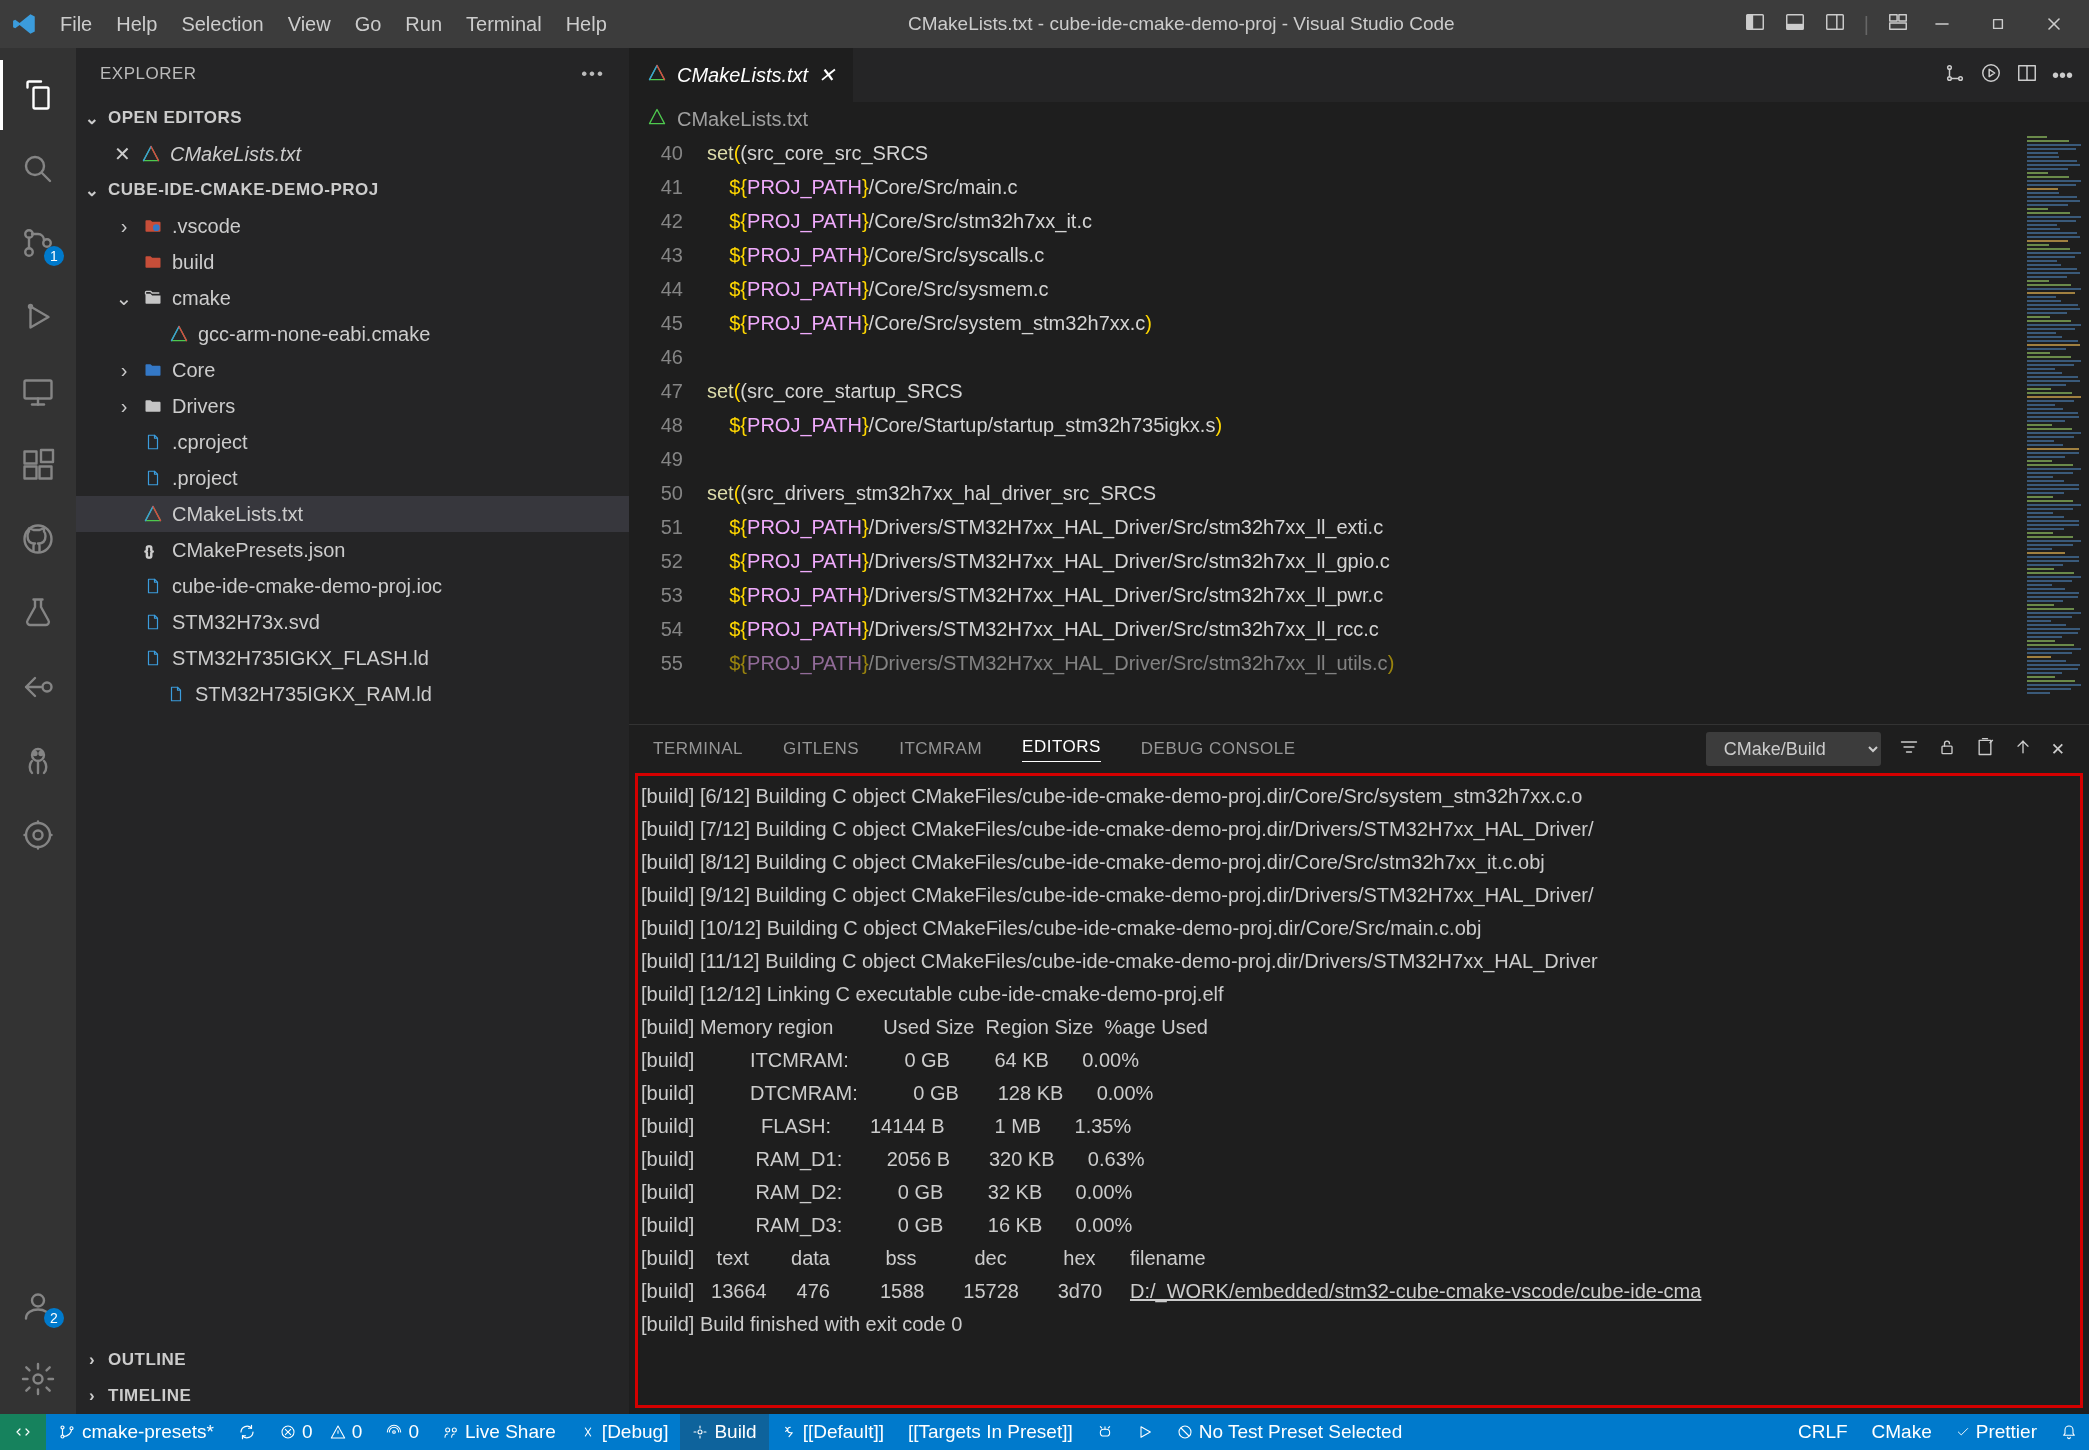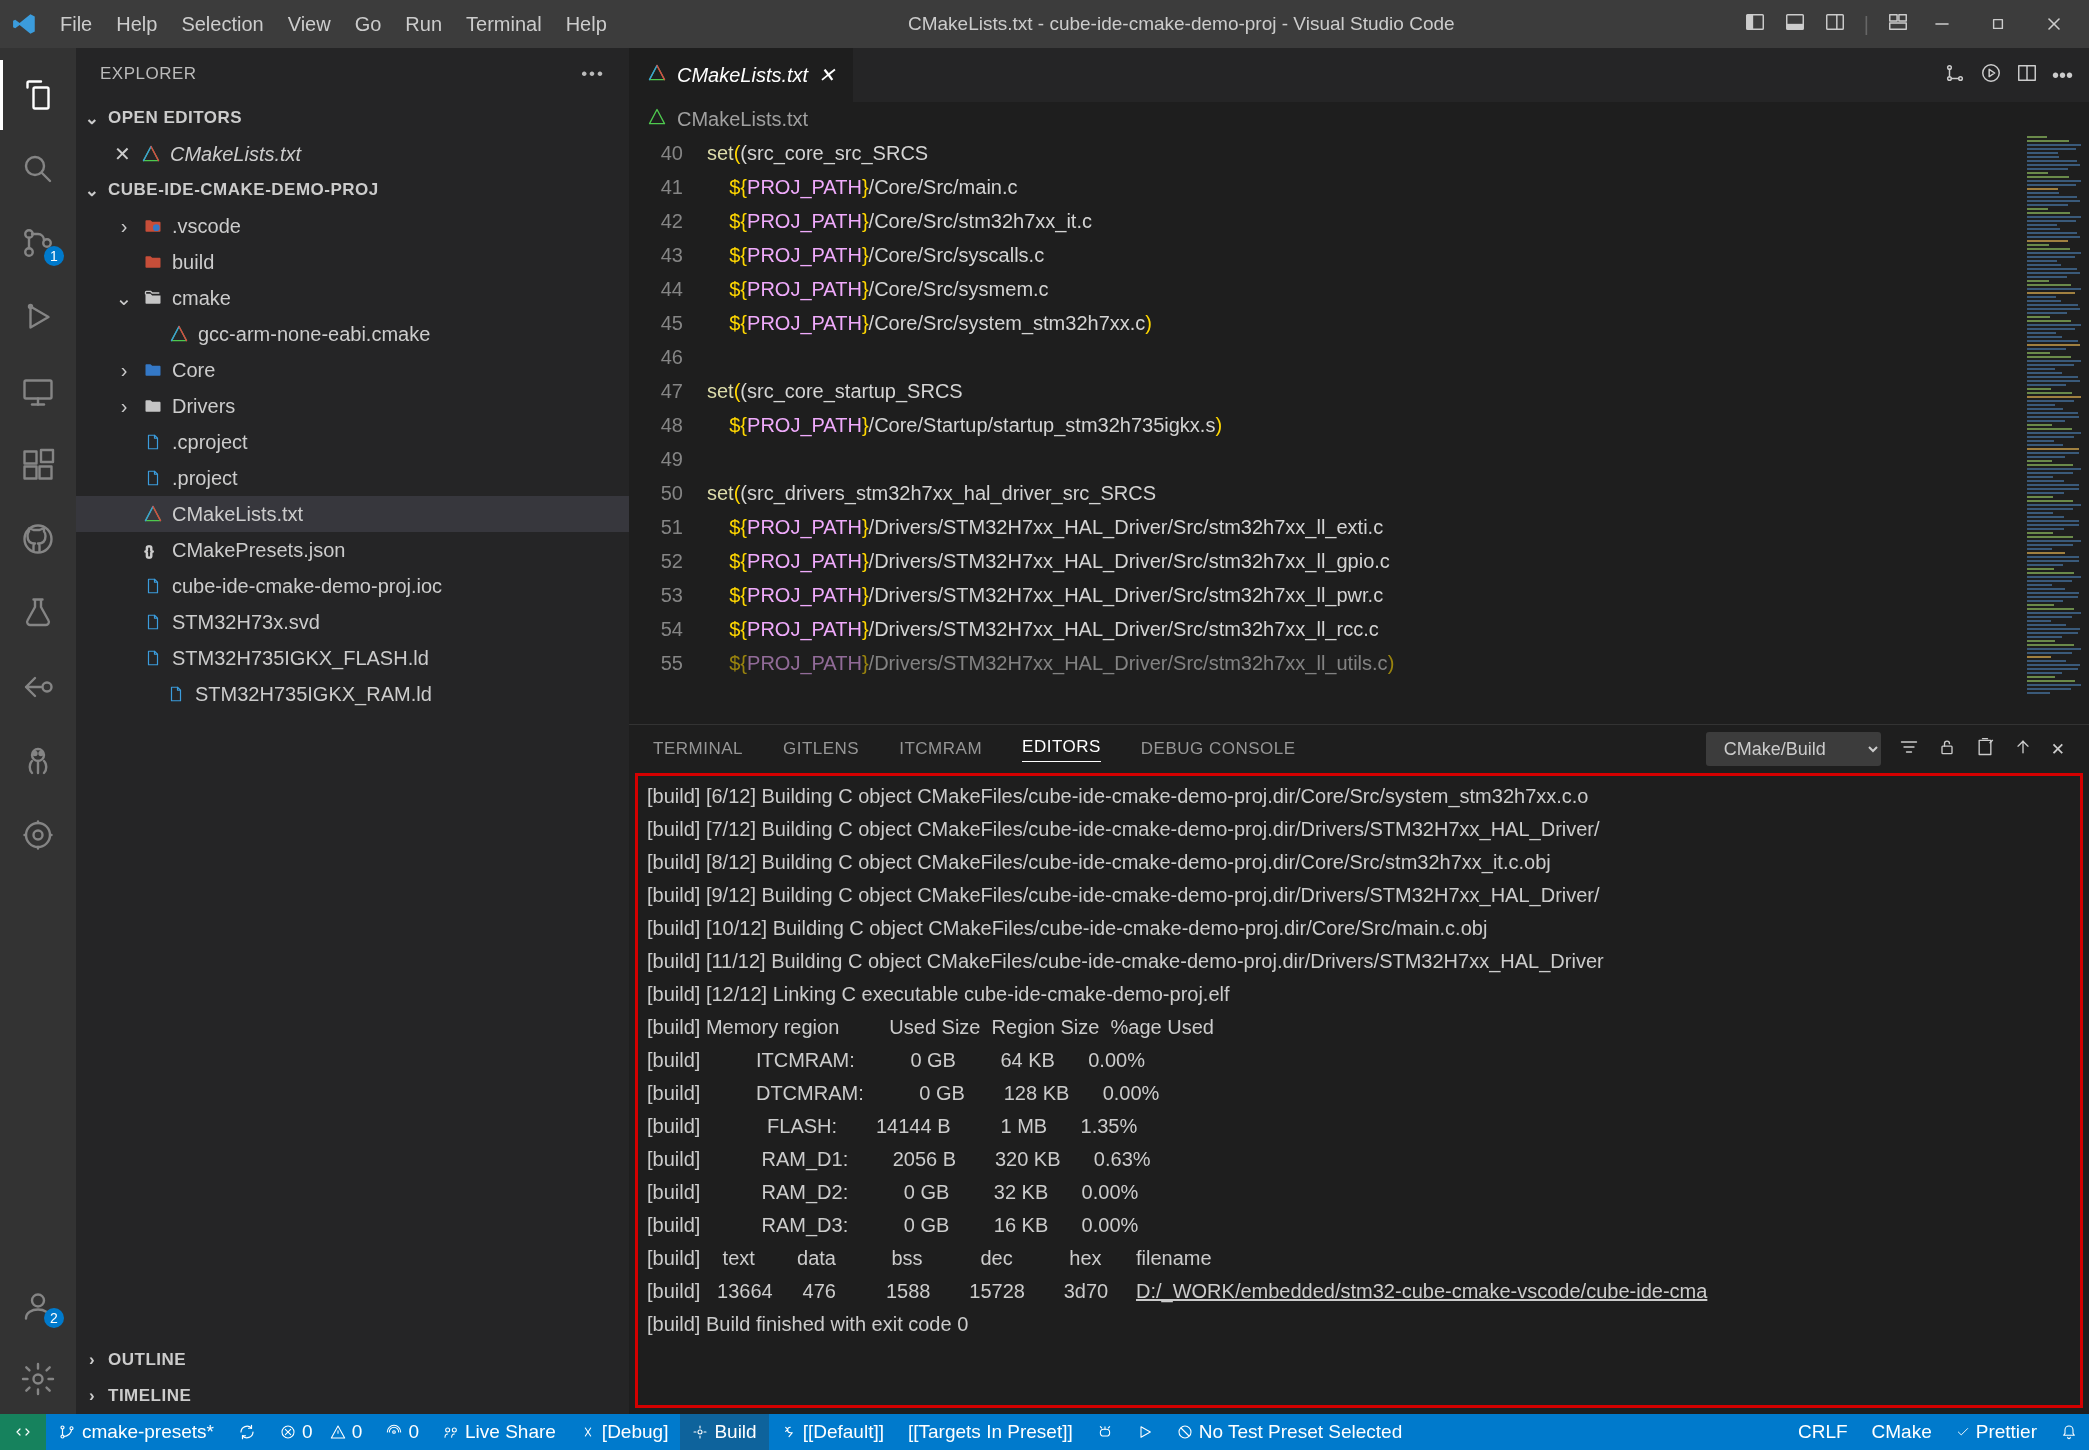--- a/index.html
+++ b/index.html
@@ -40,21 +40,21 @@
 .tok-brace { color:#ffd700; }
 .minimap { width:70px; background:#1e1e1e; position:relative; }
 .minimap-inner { position:absolute; top:0; right:6px; width:56px; }
 .mm-line { height:2px; margin-bottom:2px; background:#4a5a3a; }
 .panel { height:690px; background:#1e1e1e; border-top:1px solid #333; display:flex; flex-direction:column; }
 .panel-tabs { height:48px; display:flex; align-items:center; gap:40px; padding:0 24px; font-size:17px; }
 .panel-tab { color:#969696; cursor:pointer; letter-spacing:0.5px; }
 .panel-tab.active { color:#fff; border-bottom:1px solid #fff; padding-bottom:4px; }
 .panel-right { margin-left:auto; display:flex; align-items:center; gap:18px; }
 .panel-select { background:#3c3c3c; color:#ccc; border:none; padding:6px 38px 6px 14px; font-size:18px; border-radius:3px; }
-.output { flex:1; font-family:Consolas,monospace; font-size:20px; line-height:33px; color:#ccc; padding:4px 9px; white-space:pre; overflow:hidden; border:3px solid #d40000; margin:0 6px 6px 6px; }
+.output { flex:1; font-family:Consolas,monospace; font-size:20px; line-height:33px; color:#ccc; padding:4px 3px; white-space:pre; overflow:hidden; border:3px solid #d40000; margin:0 6px 6px 6px; }
 .output .u { text-decoration:underline; }
 .statusbar { height:36px; background:#007acc; display:flex; align-items:center; color:#fff; font-size:19px; }
 .sb-item { padding:0 12px; display:flex; align-items:center; gap:6px; height:100%; }
 .sb-remote { background:#16825d; padding:0 14px; }
 .sb-spacer { flex:1; }
 svg { fill:none; stroke:currentColor; stroke-width:1.6; stroke-linecap:round; stroke-linejoin:round; }
 </style>
 </head>
 <body>
 

